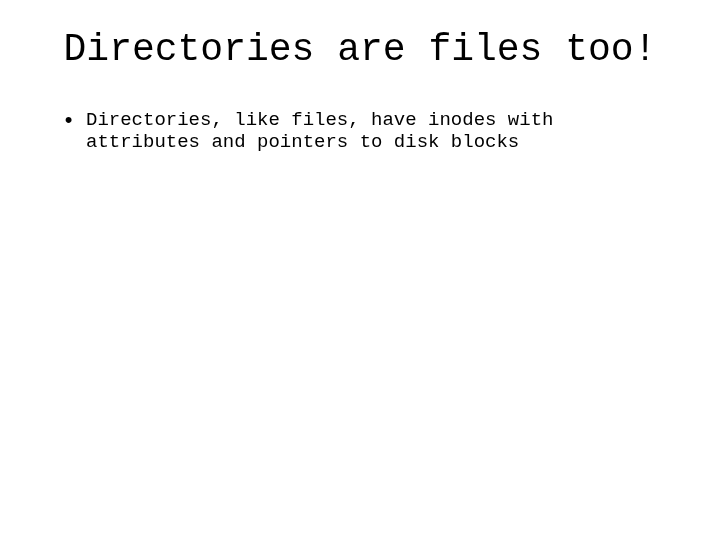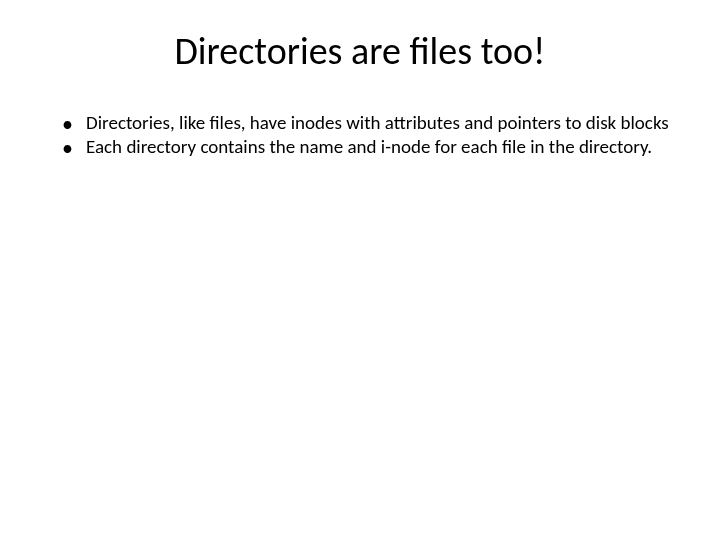--- a/index.html
+++ b/index.html
@@ -1,18 +1,19 @@
 <!DOCTYPE html>
 <html><head>
   <meta charset="utf-8">
   <style>
     * {
       margin: 0;
       padding: 0;
       box-sizing: border-box;
+      font-family: Liberation Mono, monospace;
     }
     body {
       width: 720px;
       height: 540px;
       background: #ffffff;
       font-family: Calibri, "Segoe UI", Arial, sans-serif;
       color: #000000;
       overflow: hidden;
     }
     .slide {
@@ -48,15 +49,14 @@
       font-size: 22px;
     }
   </style>
 </head>
 <body>
 
 <div class="slide">
   <h1 class="title">Directories are files too!</h1>
   <ul class="bullets">
     <li>Directories, like files, have inodes with attributes and pointers to disk blocks</li>
-    <li>Each directory contains the name and i-node for each file in the directory.</li>
   </ul>
 </div>
 
 </body></html>

